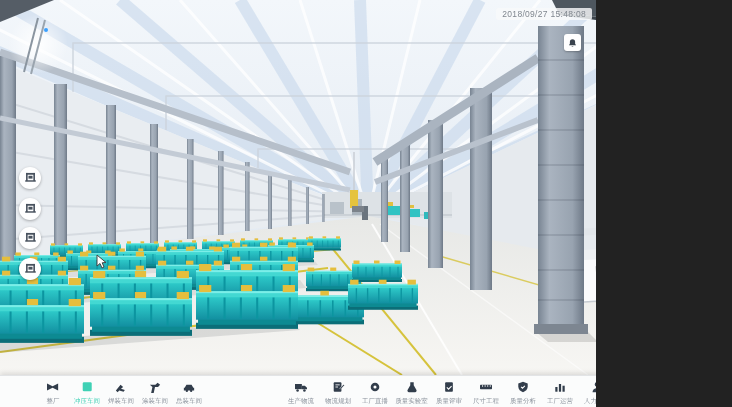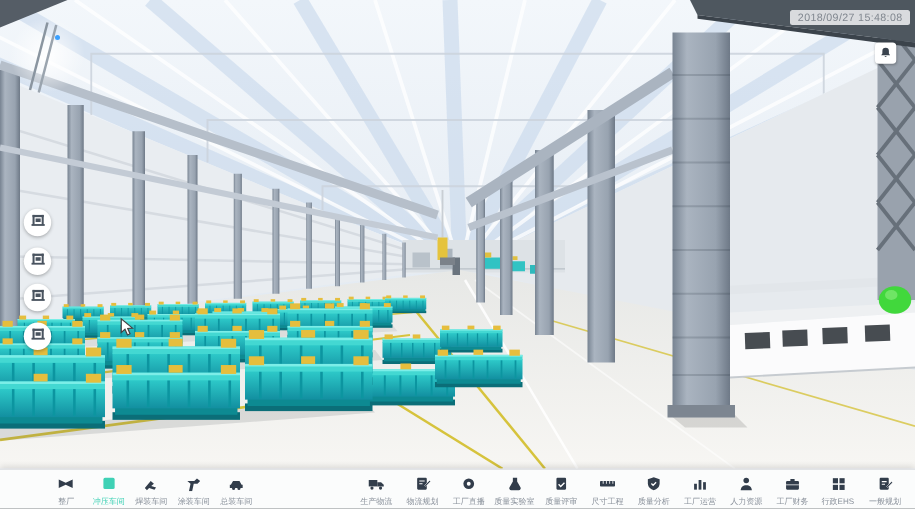--- a/index.html
+++ b/index.html
@@ -1,16 +1,16 @@
 <!DOCTYPE html>
 <html><head>
 <meta charset="utf-8">
 <style>
   html,body{margin:0;padding:0;background:#222;font-family:"Liberation Sans",sans-serif;}
-  #app{position:relative;width:732px;height:407px;overflow:hidden;background:#e8ecf0;}
+  #app{position:relative;width:596px;height:407px;overflow:hidden;background:#e8ecf0;}
   #scene-wrap{position:absolute;left:0;top:0;width:732px;height:375px;}
   #scene-wrap svg{display:block;}
   .timestamp{position:absolute;top:8px;right:4px;background:rgba(248,249,250,.82);color:#80878f;
     font-size:8.5px;padding:1px 6px;border-radius:2px;letter-spacing:.3px;}
   .bell-btn{position:absolute;top:34px;right:15px;width:17px;height:17px;background:#fff;border-radius:3px;
     box-shadow:0 1px 2px rgba(0,0,0,.25);display:flex;align-items:center;justify-content:center;cursor:pointer;}
   .bell-btn svg{width:11px;height:10px;}
   .hotspot{position:absolute;left:19px;width:22px;height:22px;border-radius:50%;background:#fff;
     box-shadow:0 1px 3px rgba(0,0,0,.3);display:flex;align-items:center;justify-content:center;cursor:pointer;}
   .hotspot svg{width:13px;height:12px;}

